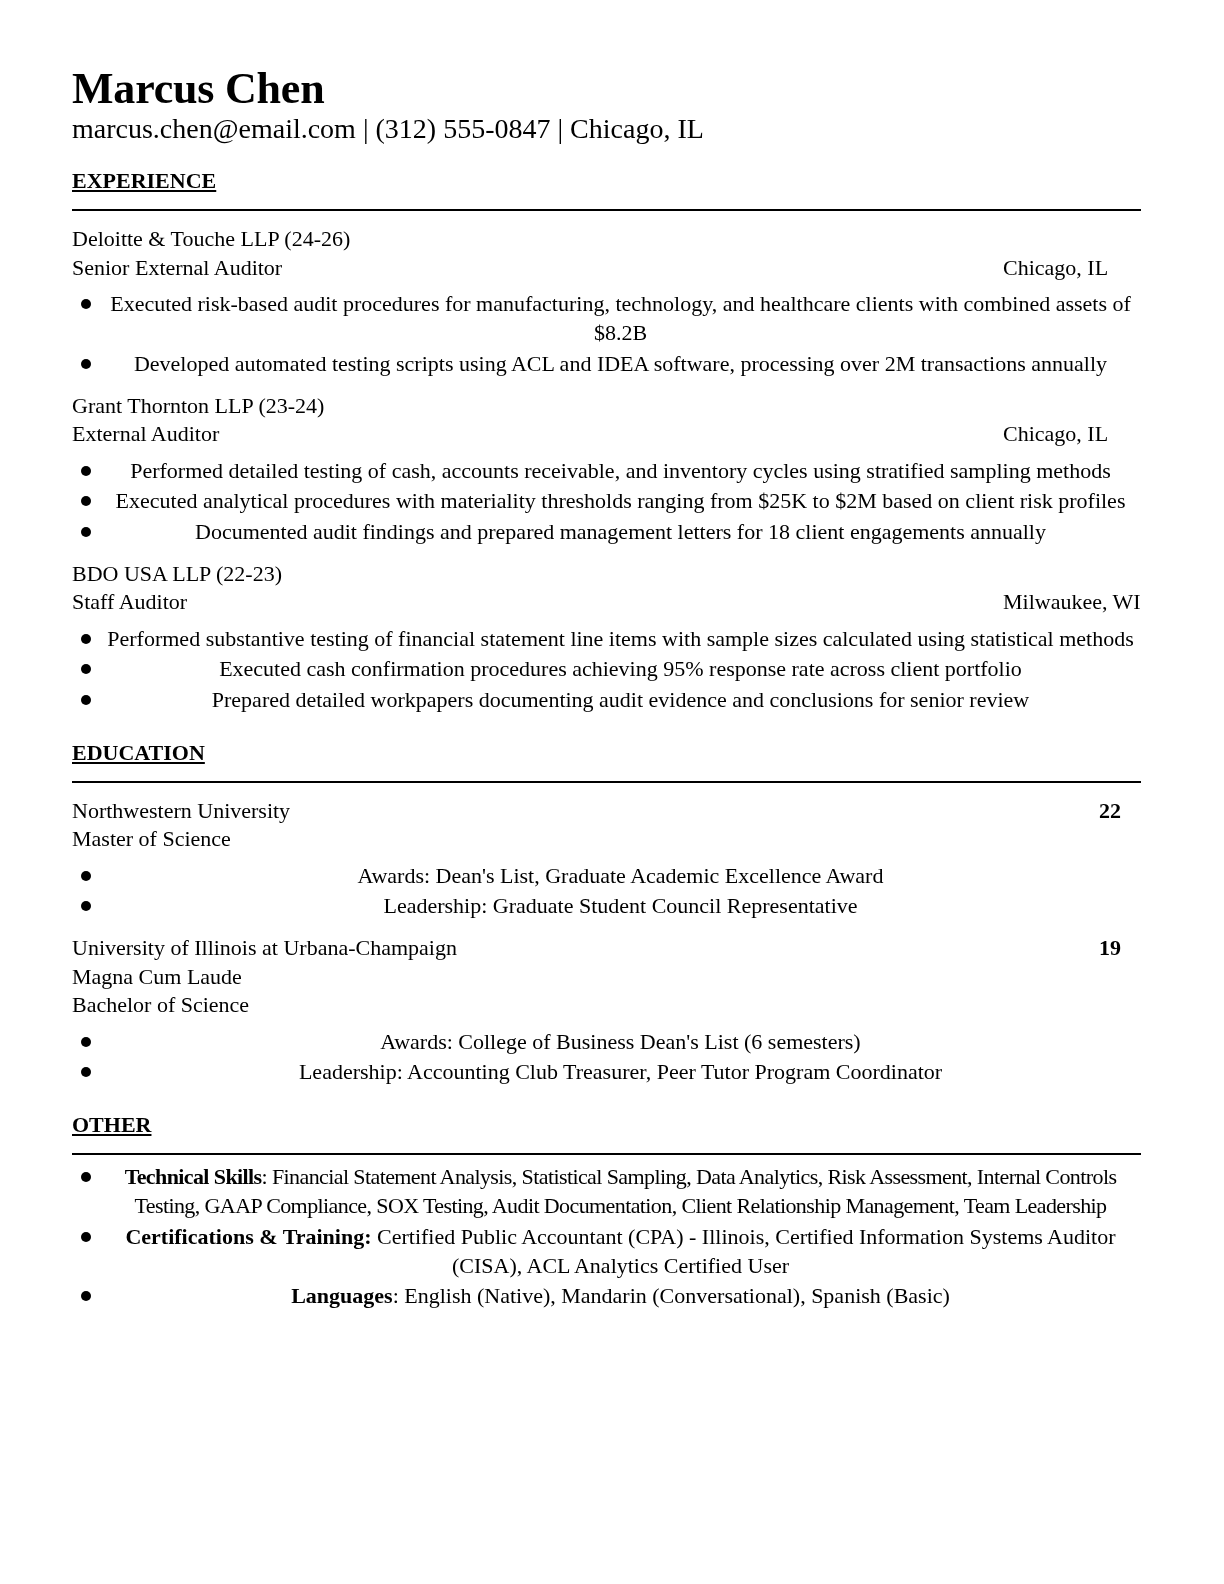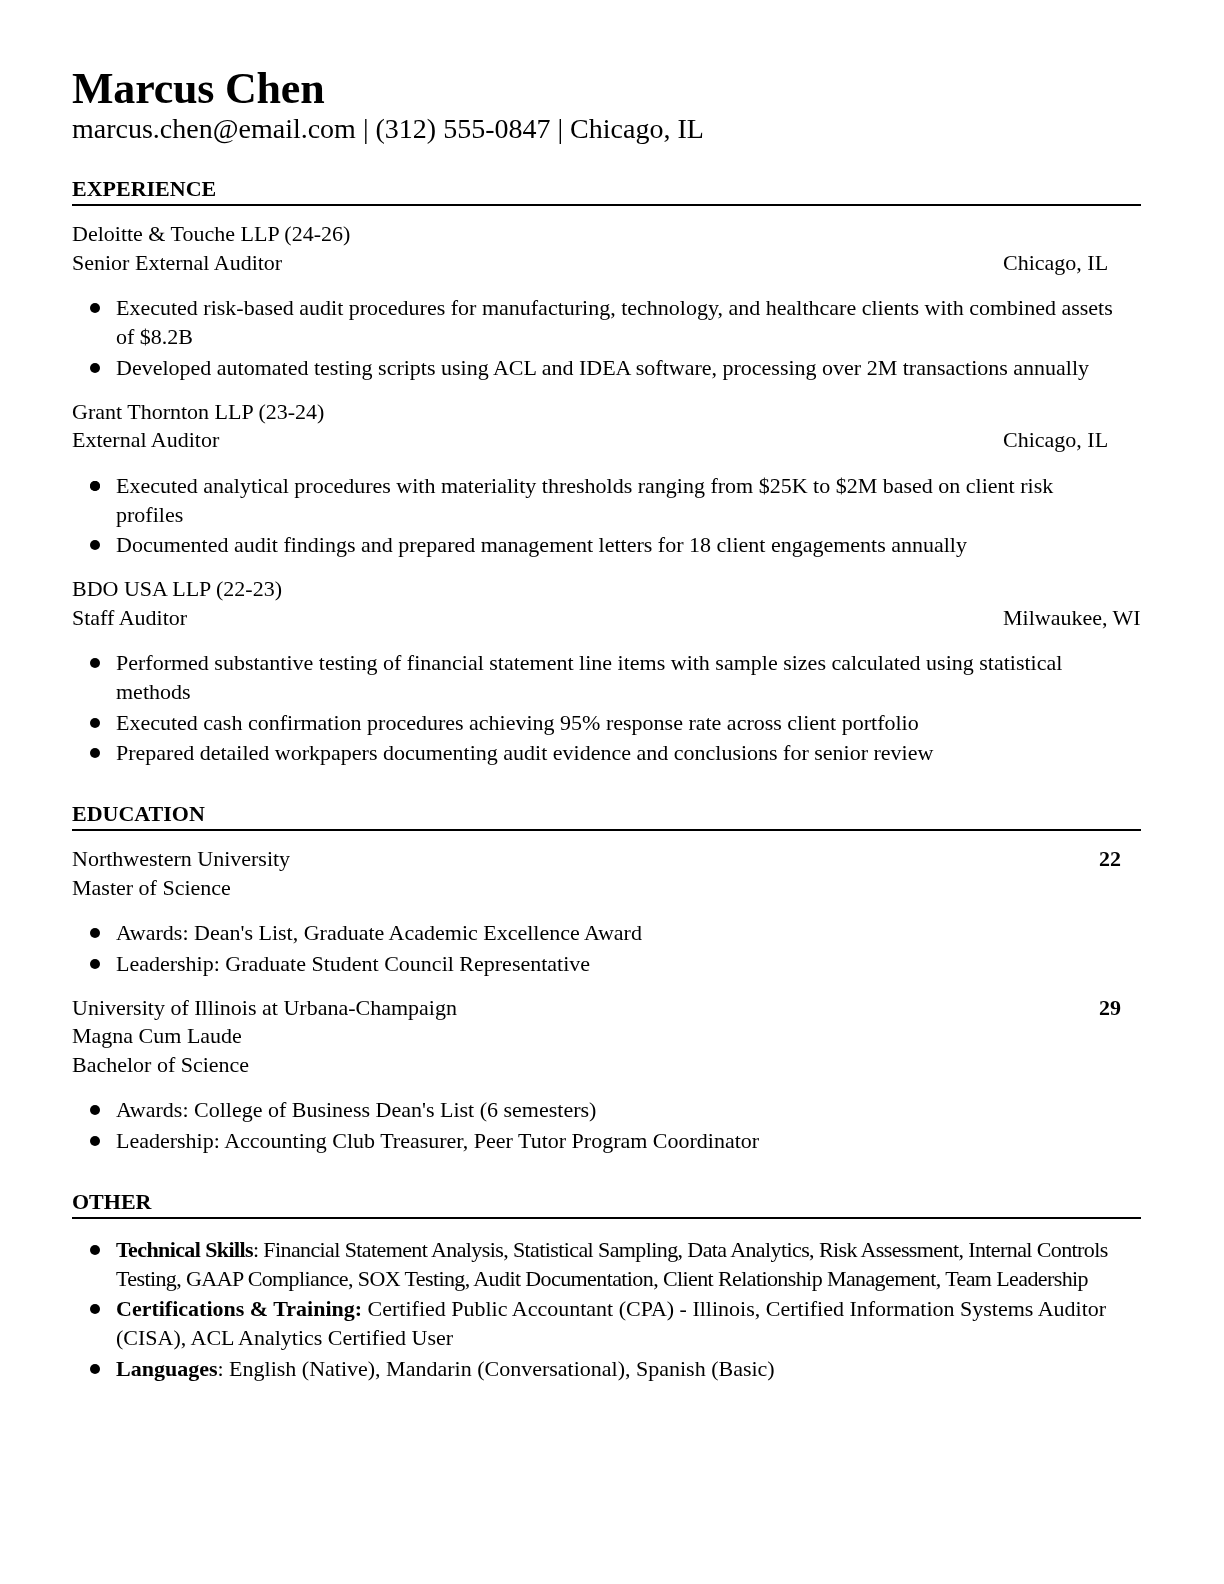--- a/index.html
+++ b/index.html
@@ -6,28 +6,28 @@
     body {
       width: 1224px; height: 1584px; position: relative; overflow: hidden;
       font-family: "Liberation Serif", "DejaVu Serif", serif;
       color: #000000;
     }
     .page { position: absolute; left: 72px; top: 62px; width: 1069px; }
     .name { font-size: 44px; font-weight: bold; line-height: 54px; margin: 0; letter-spacing: -0.2px; }
     .contact { font-size: 28px; line-height: 26px; margin-top: 0px; }
     .section-title {
       font-size: 22px; font-weight: bold; line-height: 30px;
-      border-bottom: 2px solid #000; padding-bottom: 0; margin-top: 32px;
+      border-bottom: 2px solid #000; padding-bottom: 13px; margin-top: 24px; text-decoration: underline;
     }
     .entry { margin-top: 14px; }
     .row { position: relative; font-size: 22px; line-height: 28.5px; }
     .bold { font-weight: normal; }
     .loc { position: absolute; left: 895px; top: 0; white-space: nowrap; margin-left: 36px; }
     .year { position: absolute; left: 1027px; top: 0; font-weight: bold; }
-    ul.bullets { list-style: none; margin: 16px; padding: 0; }
+    ul.bullets { list-style: none; margin: 7px; padding: 0; text-align: center; }
     ul.bullets li { position: relative; padding-left: 28px; font-size: 22px; line-height: 29px; margin-top: 1.5px; }
     ul.bullets li .dot {
       position: absolute; left: 2px; top: 10px; width: 10px; height: 10px; border-radius: 50%; background: #000;
     }
     .other-list { margin-top: 14px; }
     .other-list li .lbl { font-weight: bold; }
     .cond { letter-spacing: -0.6px; }
   </style>
 </head>
 <body>
@@ -55,21 +55,21 @@
 
   <div class="entry">
     <div class="row">
       <span class="bold">Grant Thornton LLP</span><span> (23-24)</span>
     </div>
     <div class="row">
       <span>External Auditor</span>
       <span class="loc">Chicago, IL</span>
     </div>
     <ul class="bullets">
-      <li><span class="dot"></span></li>
+      <li><span class="dot"></span><span>Performed detailed testing of cash, accounts receivable, and inventory cycles using stratified sampling methods</span></li>
       <li><span class="dot"></span><span>Executed analytical procedures with materiality thresholds ranging from $25K to $2M based on client risk profiles</span></li>
       <li><span class="dot"></span><span>Documented audit findings and prepared management letters for 18 client engagements annually</span></li>
     </ul>
   </div>
 
   <div class="entry">
     <div class="row">
       <span class="bold">BDO USA LLP</span><span> (22-23)</span>
     </div>
     <div class="row">
@@ -93,21 +93,21 @@
     <div class="row">Master of Science</div>
     <ul class="bullets">
       <li><span class="dot"></span><span>Awards: Dean's List, Graduate Academic Excellence Award</span></li>
       <li><span class="dot"></span><span>Leadership: Graduate Student Council Representative</span></li>
     </ul>
   </div>
 
   <div class="entry">
     <div class="row">
       <span class="bold">University of Illinois at Urbana-Champaign</span>
-      <span class="year">29</span>
+      <span class="year">19</span>
     </div>
     <div class="row">Magna Cum Laude</div>
     <div class="row">Bachelor of Science</div>
     <ul class="bullets">
       <li><span class="dot"></span><span>Awards: College of Business Dean's List (6 semesters)</span></li>
       <li><span class="dot"></span><span>Leadership: Accounting Club Treasurer, Peer Tutor Program Coordinator</span></li>
     </ul>
   </div>
 
   <div class="section-title">OTHER</div>

